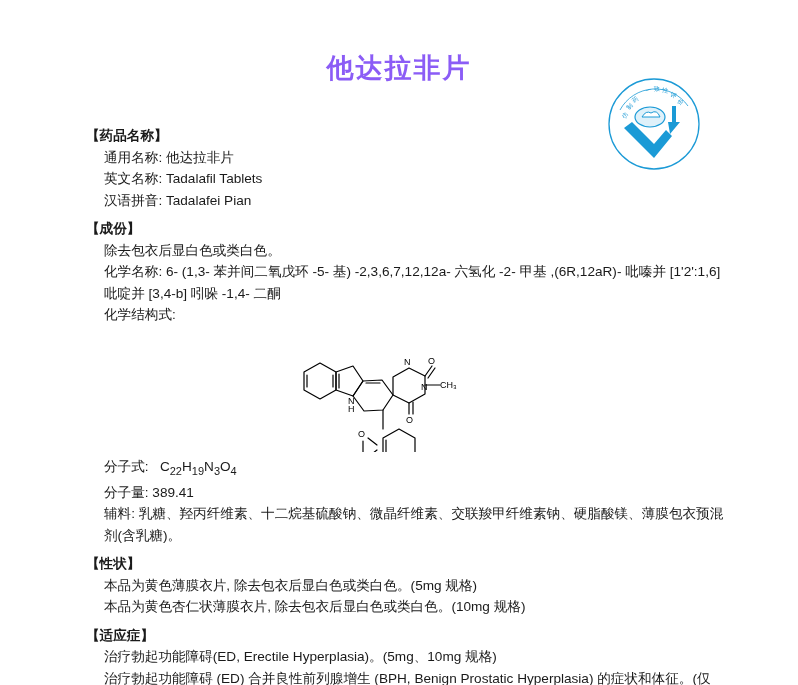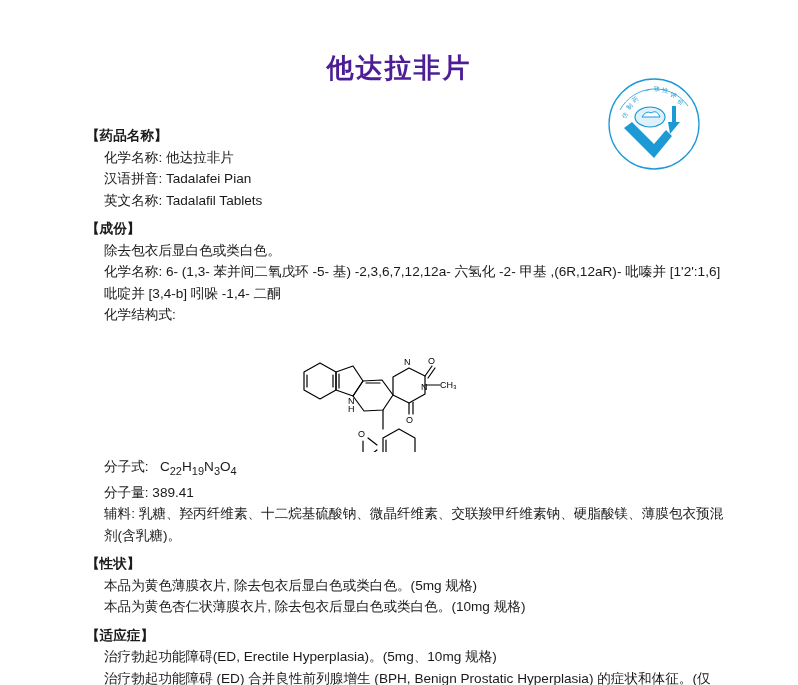--- a/index.html
+++ b/index.html
@@ -19,21 +19,21 @@
     position: relative;
     width: 798px;
     height: 685px;
   }
   .title {
     text-align: center;
     font-size: 27px;
     font-weight: bold;
     letter-spacing: 2px;
     padding-top: 50px;
-    color: #4c1d95;
+    color: #8b5cf6;
   }
   .logo {
     position: absolute;
     top: 72px;
     right: 92px;
     width: 104px;
     height: 104px;
   }
   .content {
     position: absolute;
@@ -94,23 +94,23 @@
       <ellipse cx="48" cy="45" rx="15" ry="10" fill="#dff1fa" stroke="#1b9ad6" stroke-width="1.2"></ellipse>
       <path d="M40 45 q4 -7 9 -4 q6 -4 9 4 z" fill="#ffffff" stroke="#1b9ad6" stroke-width="1"></path>
       <path d="M22 56 L52 86 L70 64 L64 58 L52 72 L30 50 Z" fill="#1b9ad6"></path>
       <path d="M68 62 L78 50 L74 50 L74 34 L70 34 L70 50 L66 50 Z" fill="#1b9ad6"></path>
     </svg>
   </div>
 
   <div class="content">
 
     <div class="section-head">【药品名称】</div>
-    <div class="indent">化学名称: 他达拉非片</div>
+    <div class="indent">通用名称: 他达拉非片</div>
+    <div class="indent">英文名称: Tadalafil Tablets</div>
     <div class="indent">汉语拼音: Tadalafei Pian</div>
-    <div class="indent">英文名称: Tadalafil Tablets</div>
 
     <div class="section-head">【成份】</div>
     <div class="indent">除去包衣后显白色或类白色。</div>
     <div class="indent">化学名称: 6- (1,3- 苯并间二氧戊环 -5- 基) -2,3,6,7,12,12a- 六氢化 -2- 甲基 ,(6R,12aR)- 吡嗪并 [1'2':1,6] 吡啶并 [3,4-b] 吲哚 -1,4- 二酮</div>
     <div class="struct-label">化学结构式:</div>
 
     <div class="structure">
       <svg width="260" height="124" viewBox="0 0 260 124">
         <g fill="none" stroke="#000000" stroke-width="1.2" stroke-linecap="round" stroke-linejoin="round">
 

